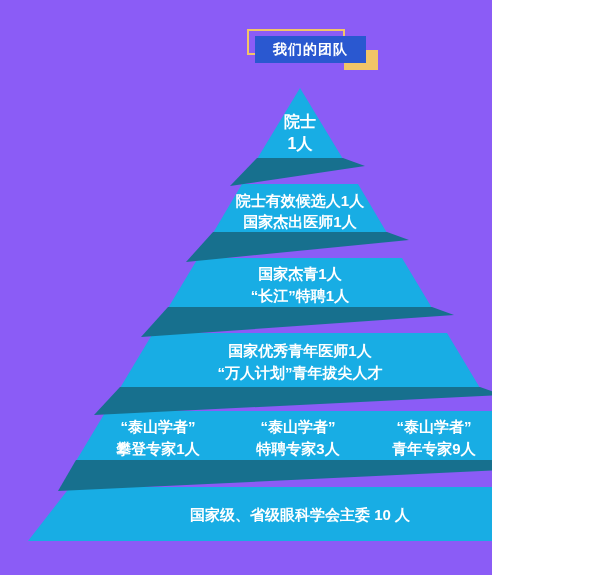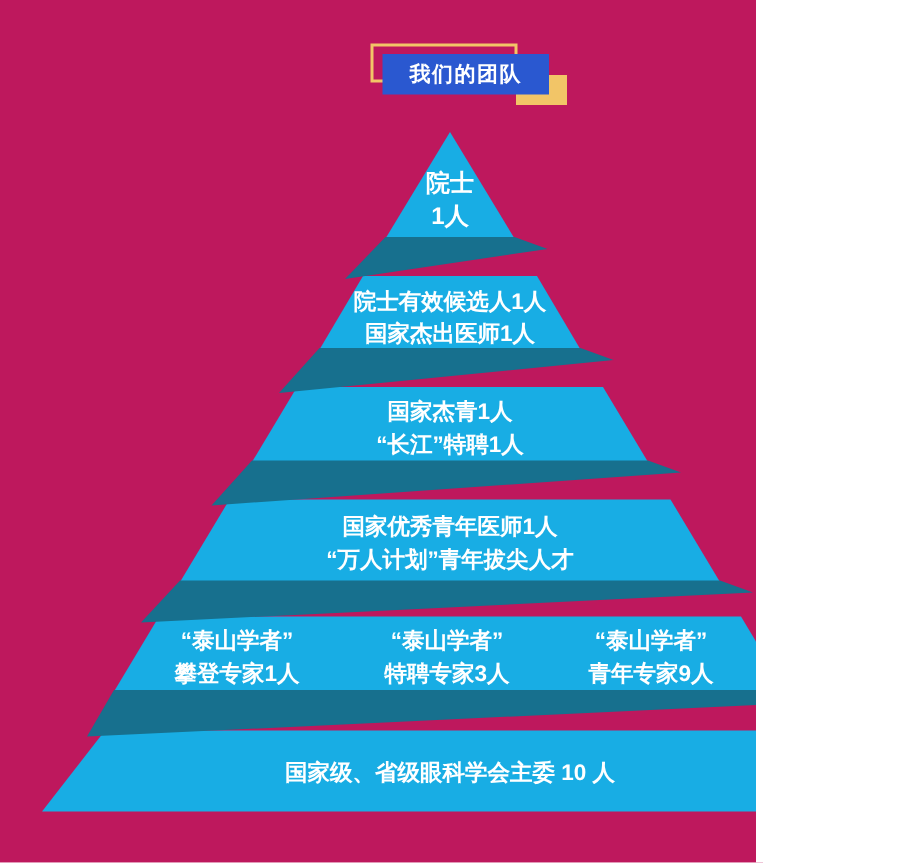--- a/index.html
+++ b/index.html
@@ -4,24 +4,23 @@
 <style>
   html, body {
     margin: 0;
     padding: 0;
     background: #ffffff;
   }
   .stage {
     position: relative;
     width: 492px;
     height: 575px;
-    background: #be185d;
+    background: #8b5cf6;
     overflow: hidden;
     font-family: "Liberation Sans", "DejaVu Sans", sans-serif;
-    padding-left: 12px;
   }
   .pyramid-svg {
     position: absolute;
     left: 0;
     top: 0;
   }
   .lvl-text {
     fill: #ffffff;
     font-weight: bold;
     font-size: 15px;

